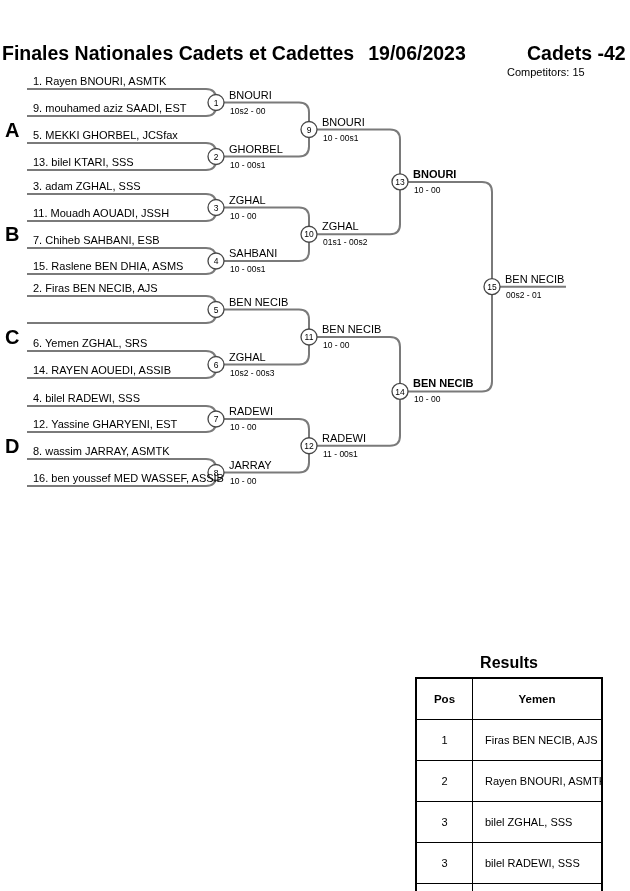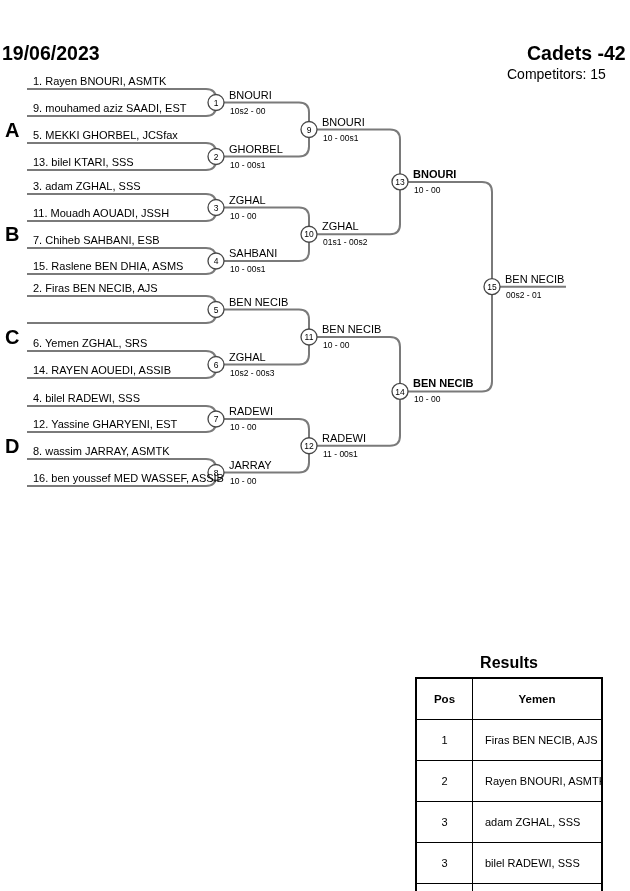--- a/index.html
+++ b/index.html
@@ -1,37 +1,38 @@
 <!DOCTYPE html>
 <html><head>
 <meta charset="utf-8">
 <style>
   html,body{margin:0;padding:0;background:#fff;}
   body{font-family:"Liberation Sans",sans-serif;color:#000;}
   #page{position:relative;width:630px;height:891px;background:#fff;overflow:hidden;}
   #header-row{position:absolute;left:2px;top:42px;display:flex;gap:14px;white-space:nowrap;}
   .main-title{font-size:19.5px;font-weight:bold;letter-spacing:0;}
   #category{position:absolute;left:527px;top:42px;font-size:19.5px;font-weight:bold;white-space:nowrap;}
-  #competitors{position:absolute;left:507px;top:66px;font-size:14px;}
+  #competitors{position:absolute;left:507px;top:66px;font-size:11px;}
   #bracket-wrap{position:absolute;left:0;top:0;width:630px;height:560px;}
   #results-block{position:absolute;left:415px;top:654px;width:188px;}
   #results-title{text-align:center;font-size:16px;font-weight:bold;margin-bottom:5px;}
   table.results{border-collapse:collapse;width:188px;border:2px solid #000;table-layout:fixed;}
   table.results th, table.results td{border:1px solid #000;font-size:11px;height:16px;padding:12px;line-height:16px;overflow:hidden;white-space:nowrap;}
   table.results th{font-weight:bold;font-size:11.5px;}
   td.pos-cell, th.pos-col{width:31px;text-align:center;}
   td.name-cell{padding-left:8px;margin-left:11px;}
   th.name-col{text-align:center;}
 </style>
 </head>
 <body>
 
 <div id="page">
 
   <div id="header-row">
+    <span class="main-title">Finales Nationales Cadets et Cadettes</span>
     <span class="main-title">19/06/2023</span>
   </div>
   <div id="category">Cadets -42</div>
   <div id="competitors">Competitors: 15</div>
 
   <div id="bracket-wrap">
     <svg id="bracket-svg" width="630" height="560" viewBox="0 0 630 560" xmlns="http://www.w3.org/2000/svg">
         <path d="M27,89 H206 Q216,89 216,99 V102.5" stroke="#7a7a7a" stroke-width="2" fill="none"></path>
         <path d="M27,116 H206 Q216,116 216,106 V102.5" stroke="#7a7a7a" stroke-width="2" fill="none"></path>
         <path d="M27,143 H206 Q216,143 216,153 V156.5" stroke="#7a7a7a" stroke-width="2" fill="none"></path>
@@ -150,21 +151,21 @@
           <tr>
             <td class="pos-cell">1</td>
             <td class="name-cell">Firas BEN NECIB, AJS</td>
           </tr>
           <tr>
             <td class="pos-cell">2</td>
             <td class="name-cell">Rayen BNOURI, ASMTK</td>
           </tr>
           <tr>
             <td class="pos-cell">3</td>
-            <td class="name-cell">adam ZGHAL, SSS</td>
+            <td class="name-cell">bilel ZGHAL, SSS</td>
           </tr>
           <tr>
             <td class="pos-cell">3</td>
             <td class="name-cell">bilel RADEWI, SSS</td>
           </tr>
           <tr>
             <td class="pos-cell">&nbsp;</td>
             <td class="name-cell">&nbsp;</td>
           </tr>
           <tr>

